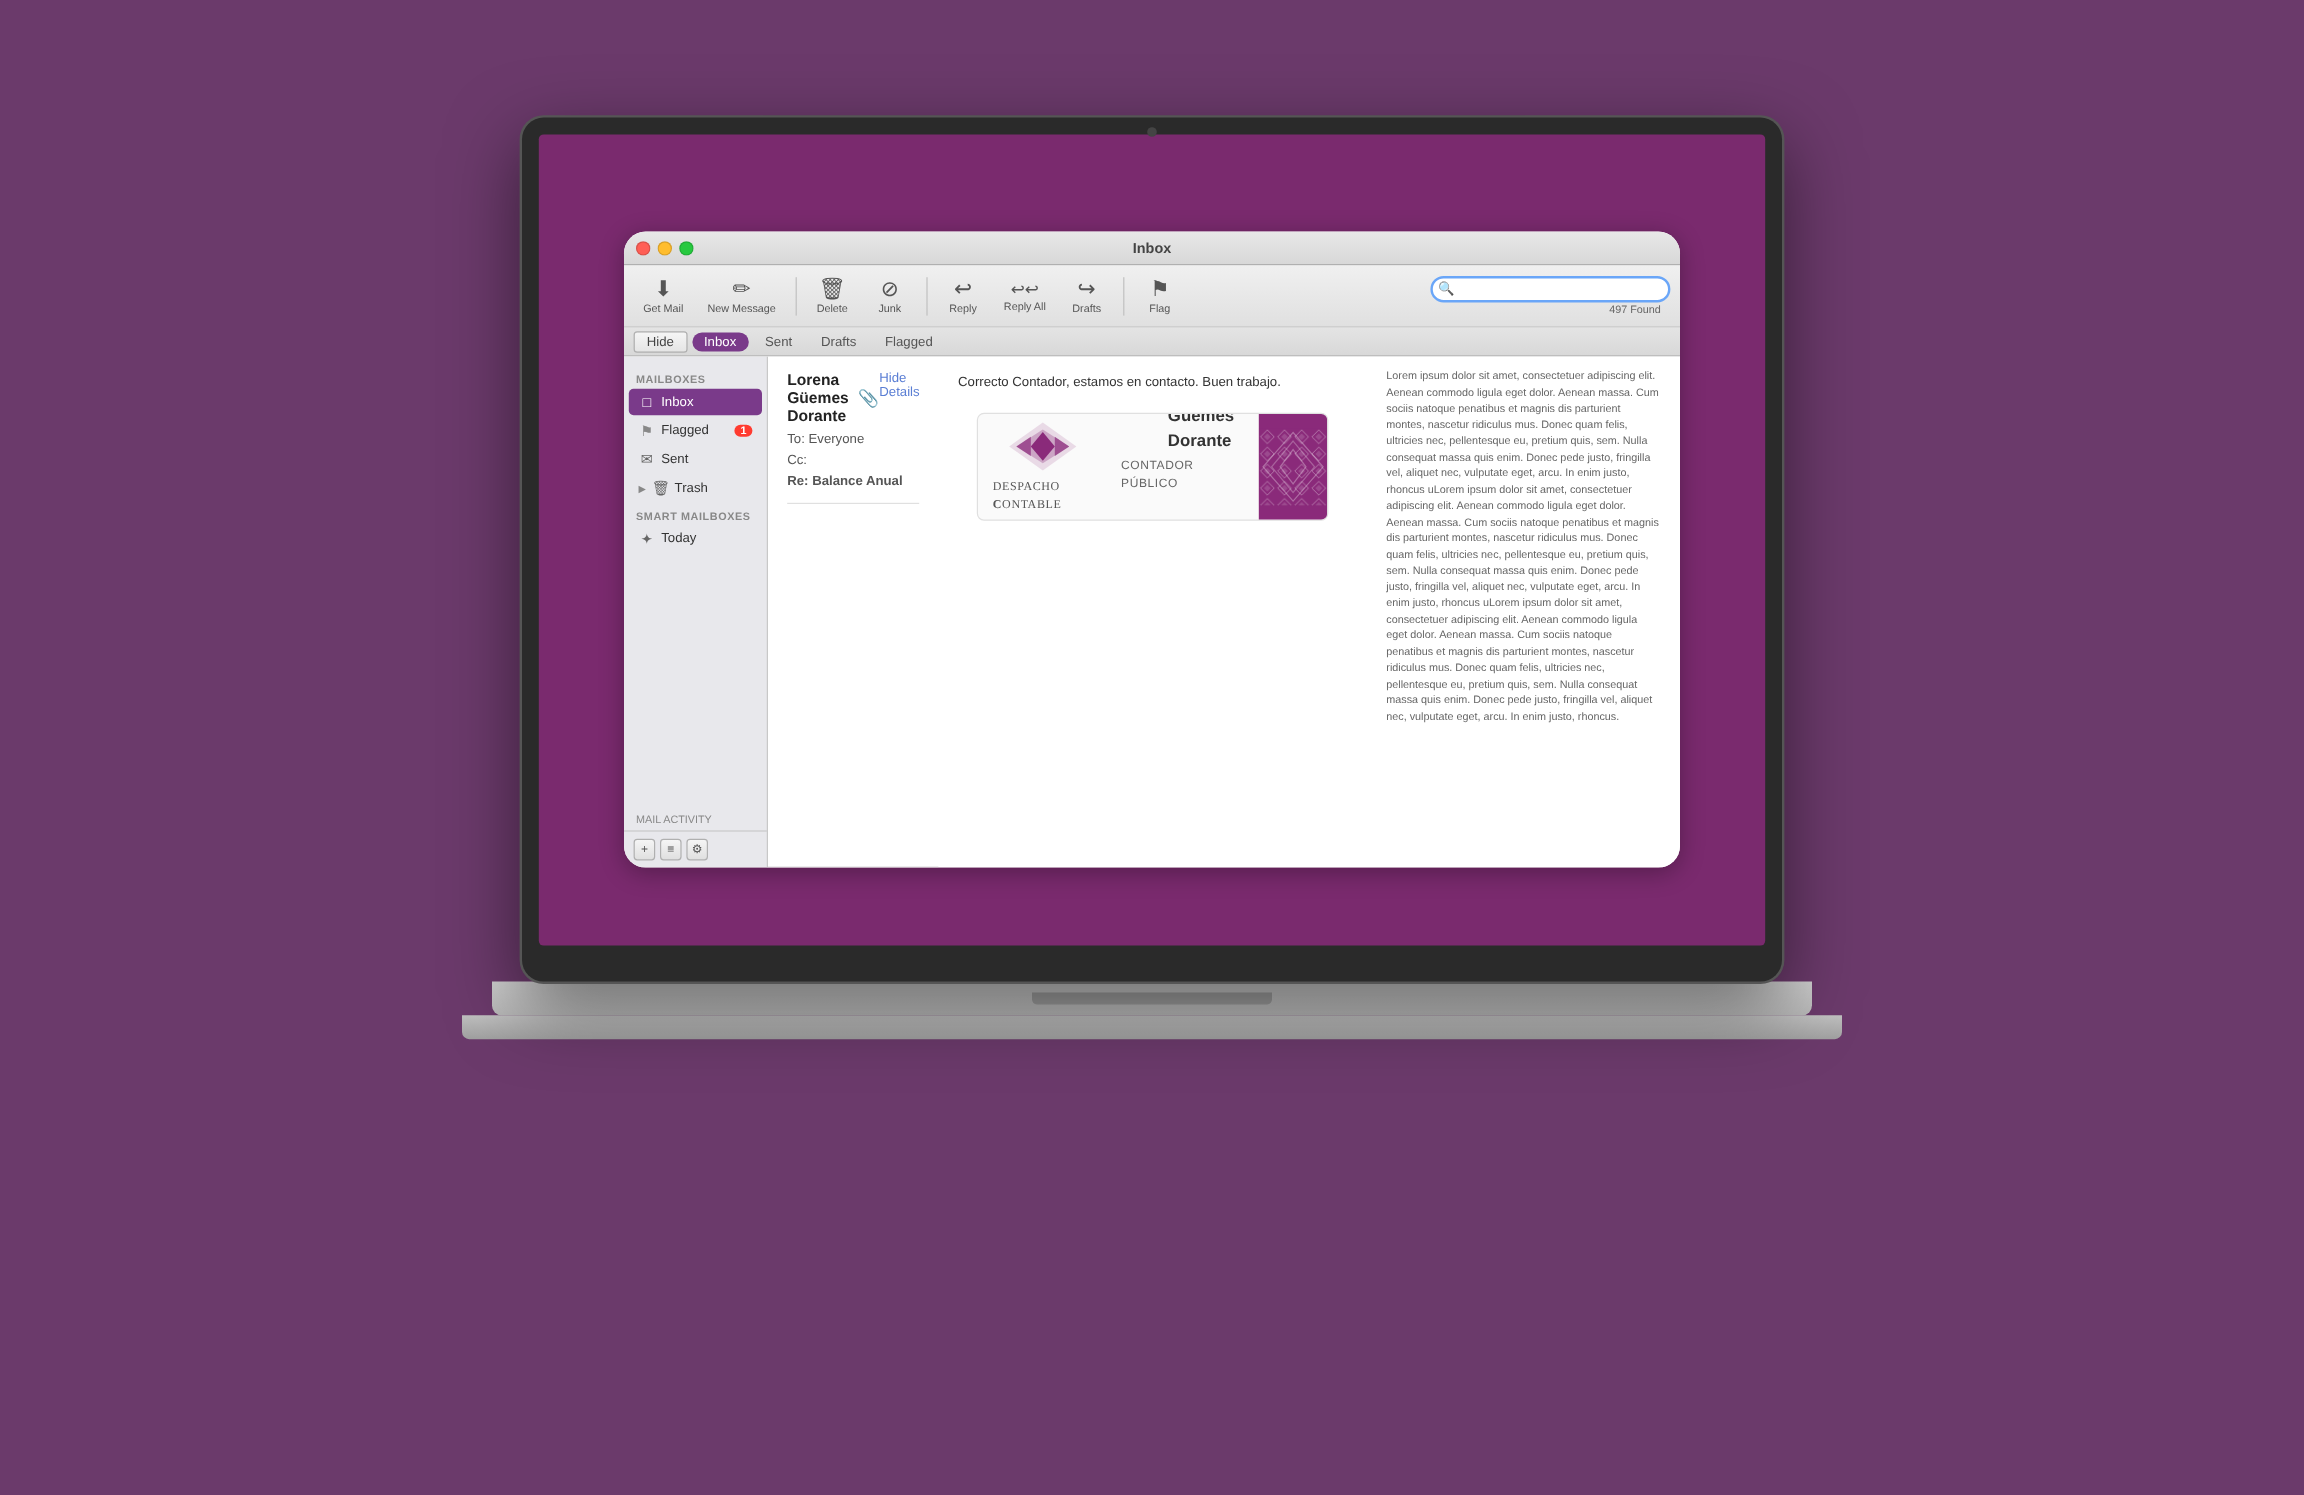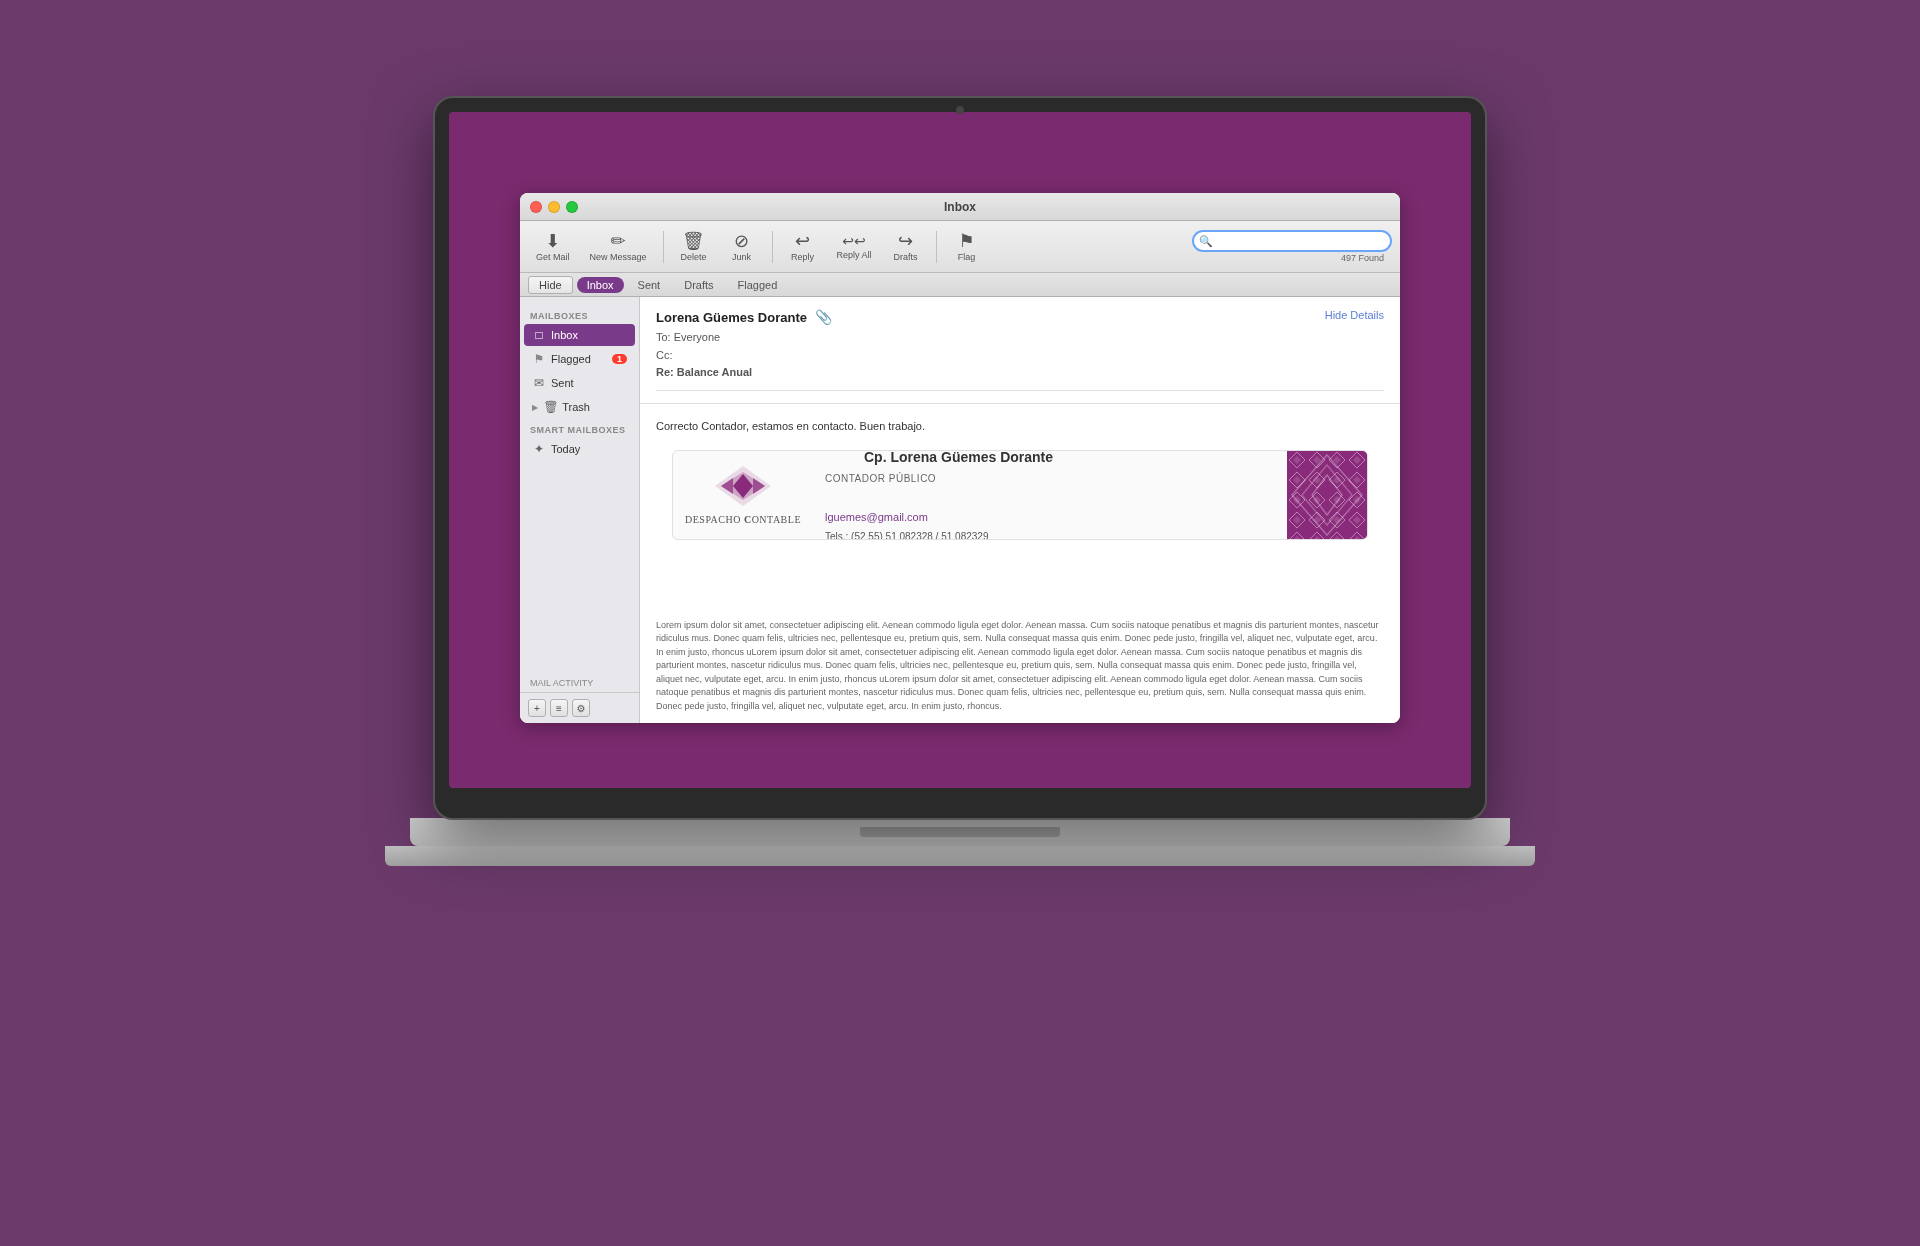--- a/index.html
+++ b/index.html
@@ -79,21 +79,21 @@
 
     
     .mail-window {
       width: 880px;
       height: 530px;
       background: #fff;
       position: absolute;
       top: 50%;
       left: 50%;
       transform: translate(-50%, -50%);
-      border-radius: 8px;
+      border-radius: 18px;
       box-shadow: 0 4px 20px rgba(0,0,0,0.3);
       display: flex;
       flex-direction: column;
       overflow: hidden;
       font-size: 11px;
     }
 
     
     .title-bar {
       height: 28px;
@@ -347,21 +347,21 @@
       color: #888;
       text-transform: uppercase;
       padding: 4px 10px;
     }
 
     
     .reading-pane {
       flex: 1;
       background: #fff;
       display: flex;
-      flex-direction: column;
+      flex-direction: row;
       overflow: hidden;
     }
 
     .email-header {
       padding: 12px 16px;
       border-bottom: 1px solid #e0e0e0;
     }
 
     .email-header-top {
       display: flex;

